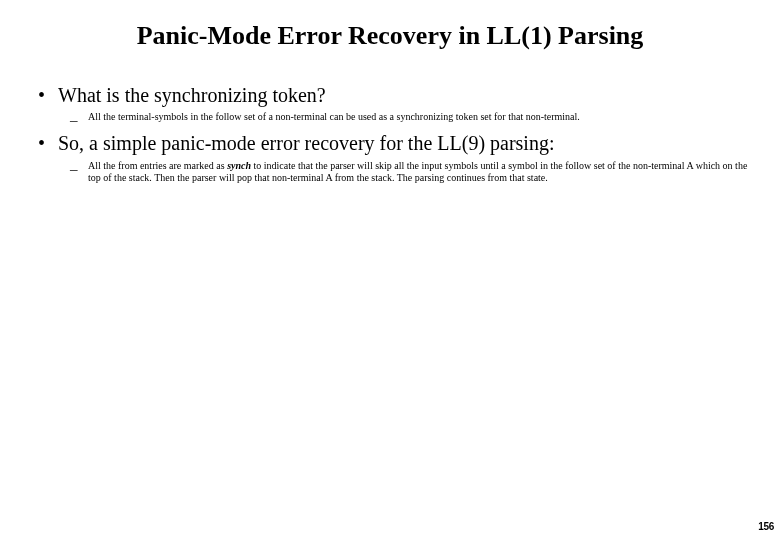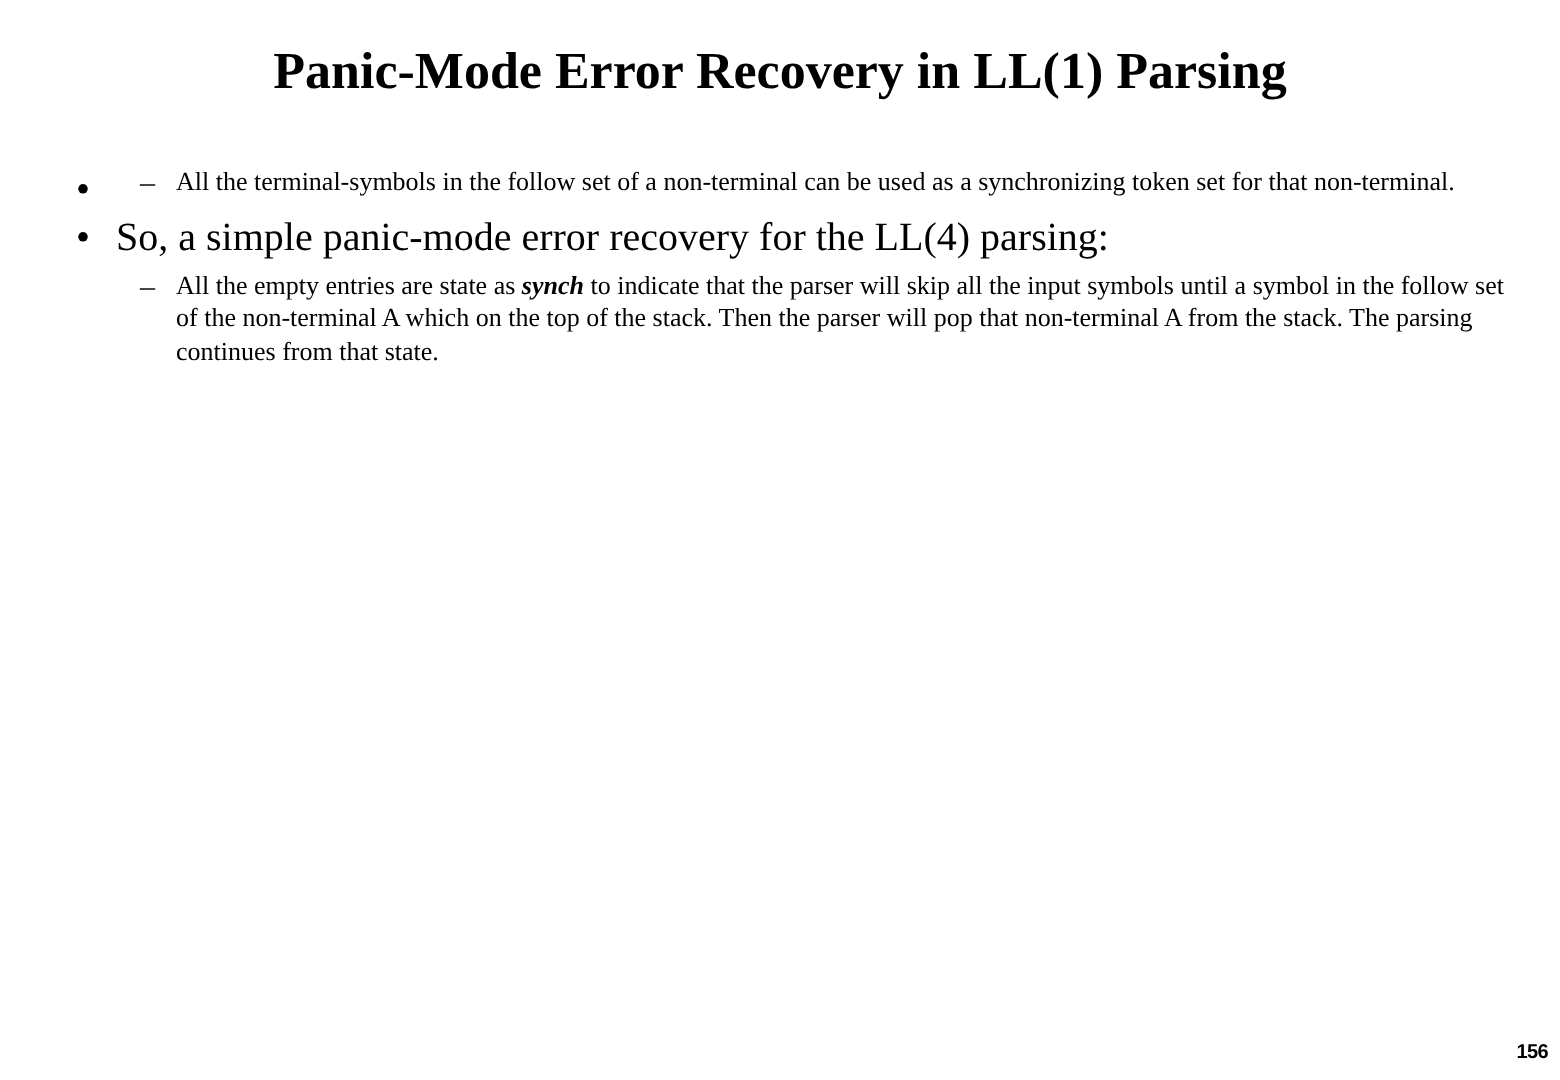--- a/index.html
+++ b/index.html
@@ -45,21 +45,21 @@
     top: 0;
     font-size: 20px;
   }
   ul.level2 {
     list-style: none;
     margin: 4px 0 8px 0;
     padding: 0 0 0 30px;
   }
   ul.level2 > li {
     position: relative;
-    font-size: 13px;
+    font-size: 10px;
     line-height: 1.25;
     margin-bottom: 4px;
   }
   ul.level2 > li::before {
     content: "–";
     position: absolute;
     left: -18px;
     top: 0;
     font-size: 15px;
   }
@@ -82,32 +82,33 @@
 <body>
 
 <div class="slide">
 
   <div class="title">Panic-Mode Error Recovery in LL(1) Parsing</div>
 
   <ul class="level1">
 
 
     <li>
+      <span>What is the synchronizing token?</span>
       <ul class="level2">
         <li>
           <span>All the terminal-symbols in the follow set of a non-terminal can be used as a synchronizing token set for that non-terminal.</span>
         </li>
       </ul>
     </li>
 
     <li>
-      <span> So, a simple panic-mode error recovery for the LL(4) parsing:</span>
+      <span> So, a simple panic-mode error recovery for the LL(9) parsing:</span>
       <ul class="level2">
         <li>
-          <span>All the empty entries are state as </span><span class="italic">synch</span><span> to indicate that the parser will skip all the input symbols until a symbol in the follow set of the non-terminal A which on the top of the stack. Then the parser will pop that non-terminal A from the stack. The parsing continues from that state.</span>
+          <span>All the from entries are marked as </span><span class="italic">synch</span><span> to indicate that the parser will skip all the input symbols until a symbol in the follow set of the non-terminal A which on the top of the stack. Then the parser will pop that non-terminal A from the stack. The parsing continues from that state.</span>
         </li>
       </ul>
     </li>
 
   </ul>
 
   <div class="page-number">156</div>
 
 </div>
 

